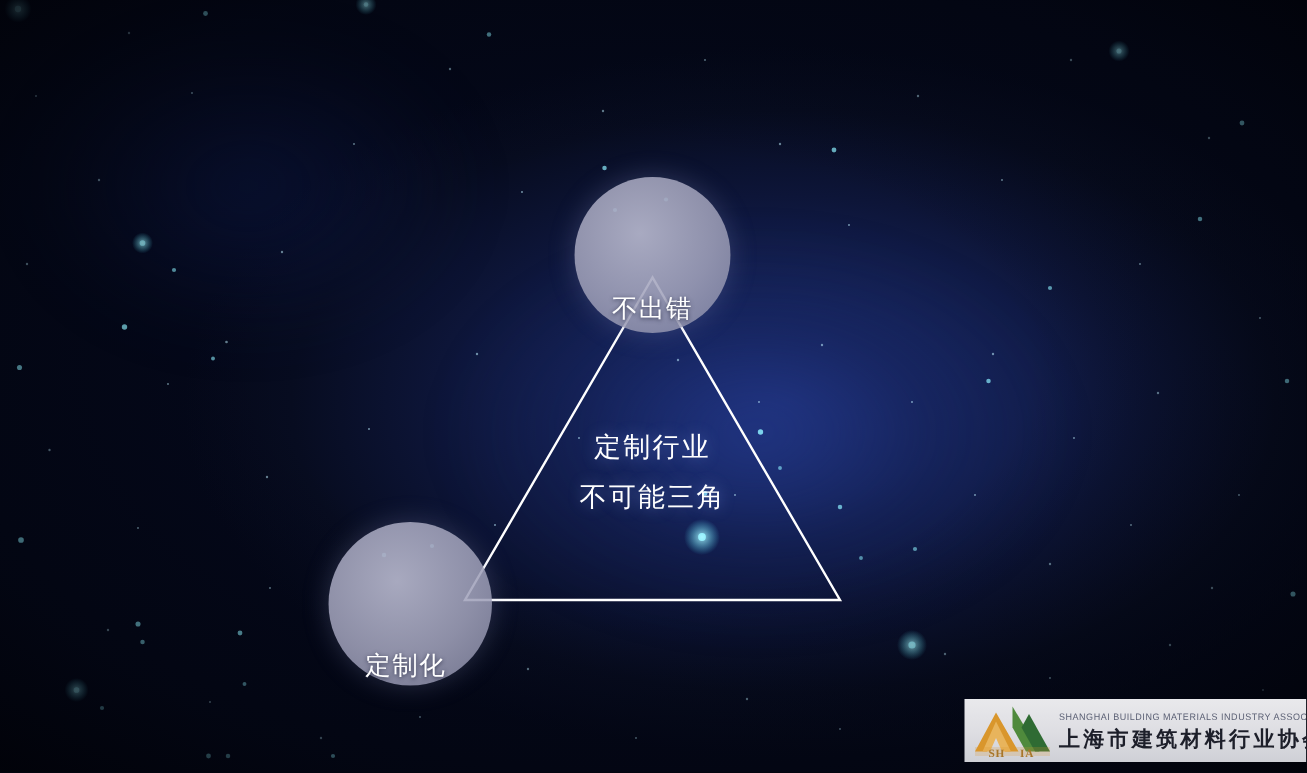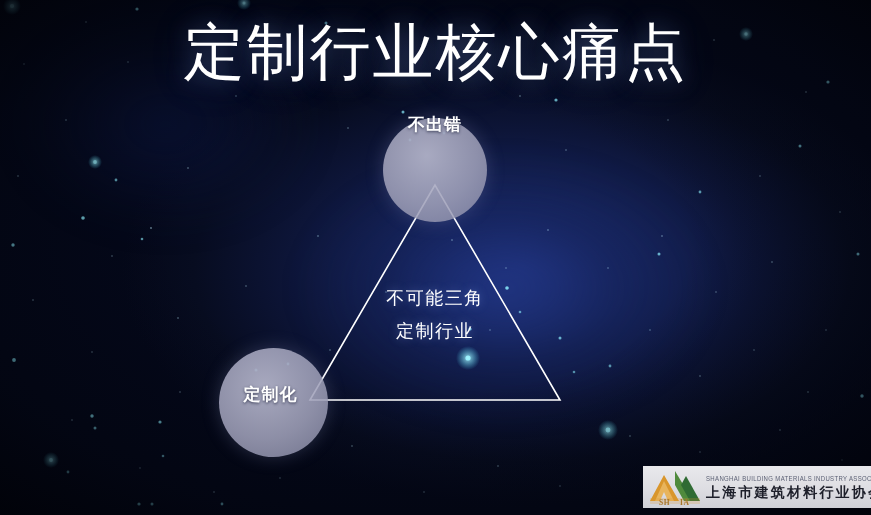--- a/index.html
+++ b/index.html
@@ -51,24 +51,23 @@
     left: 0; top: 0;
     width: 871px; height: 515px;
   }
 
   
   .node {
     position: absolute;
     border-radius: 50%;
     background: radial-gradient(circle at 42% 36%, rgba(180,181,203,0.93) 0%, rgba(160,161,186,0.88) 55%, rgba(140,142,170,0.80) 100%);
     display: flex;
-    align-items: flex-start;
+    align-items: flex-end;
     justify-content: center;
     box-shadow: 0 0 18px rgba(150,160,210,0.25);
-    font-weight: bold;
   }
   .node-label {
     color: #ffffff;
     font-size: 17px;
     letter-spacing: 1px;
     text-shadow: 0 1px 3px rgba(20,24,50,0.75);
     white-space: nowrap;
   }
   #node-top    { left: 383px; top: 118px; width: 104px; height: 104px; }
   #node-left   { left: 219px; top: 348px; width: 109px; height: 109px; }
@@ -271,25 +270,24 @@
   </svg>
 
   <div class="node" id="node-top">
     <span class="node-label">不出错</span>
   </div>
   <div class="node" id="node-left">
     <span class="node-label">定制化</span>
   </div>
 
   <div id="center-caption">
+    <div class="line">定制行业</div>
     <div class="line">不可能三角</div>
-    <div class="line">定制行业</div>
   </div>
 
-  <div id="title">定制行业核心痛点</div>
 
   <div id="logo-bar">
     <svg id="logo-mark" viewBox="0 0 54 40" xmlns="http://www.w3.org/2000/svg">
       <polygon points="27,4 45,34 36,34 27,18" fill="#4f8a3c"></polygon>
       <polygon points="38,9 52,34 42,34 33,18" fill="#2f6b33"></polygon>
       <polygon points="16,8 31,34 22,34 16,22 10,34 2,34" fill="#d9962c"></polygon>
       <polygon points="16,14 26,34 20,34 16,25 12,34 7,34" fill="#e8b45c"></polygon>
       <rect x="2" y="31" width="50" height="6" fill="#d9962c" opacity="0.22"></rect>
       <text x="11" y="37.5" font-family="'Liberation Serif', serif" font-size="7.5" font-weight="bold" fill="#a8762a" letter-spacing="0.5">SH</text>
       <text x="32" y="37.5" font-family="'Liberation Serif', serif" font-size="7.5" font-weight="bold" fill="#a8762a" letter-spacing="0.5">IA</text>

